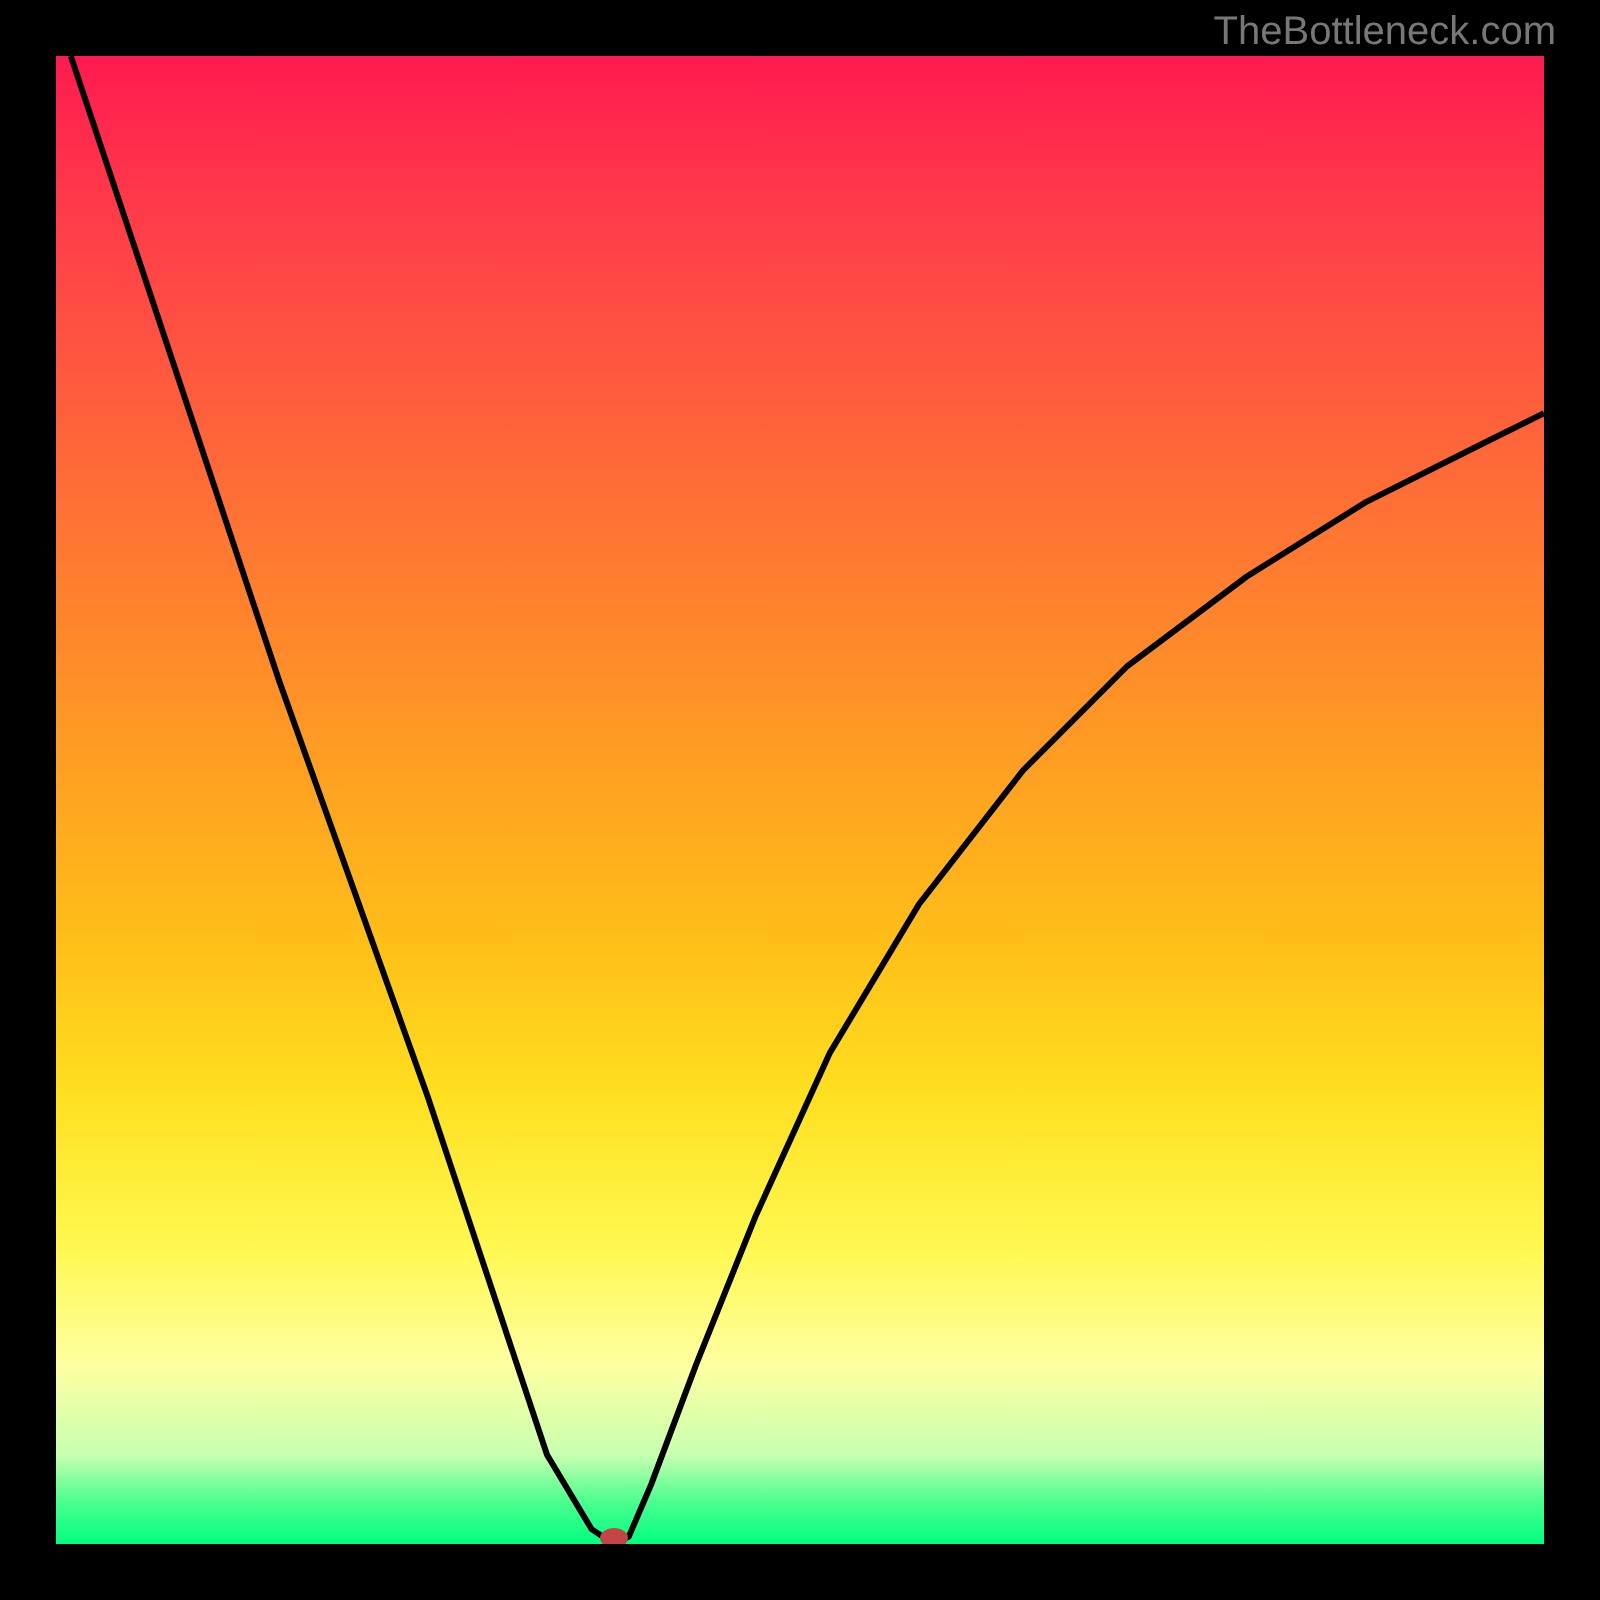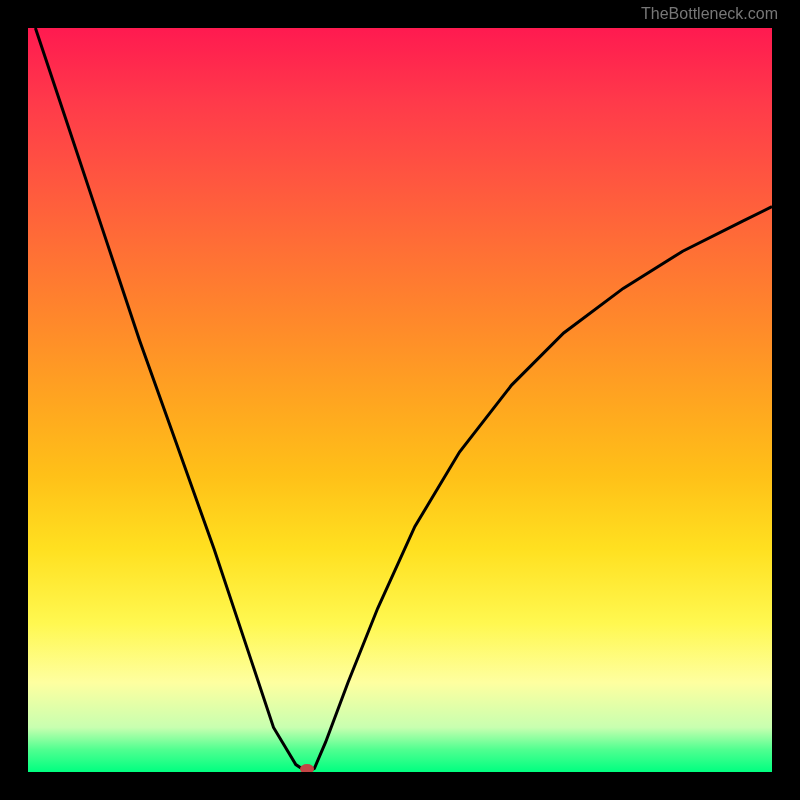--- a/index.html
+++ b/index.html
@@ -9,21 +9,21 @@
     background: #000;
     position: relative;
     overflow: hidden;
     font-family: Arial, sans-serif;
   }
   .watermark {
     position: absolute;
     top: 5px;
     right: 22px;
     color: #777;
-    font-size: 16px;
+    font-size: 20px;
     font-weight: 500;
     z-index: 10;
   }
   .plot-area {
     position: absolute;
     top: 28px;
     left: 28px;
     width: 744px;
     height: 744px;
     background: linear-gradient(to bottom,

